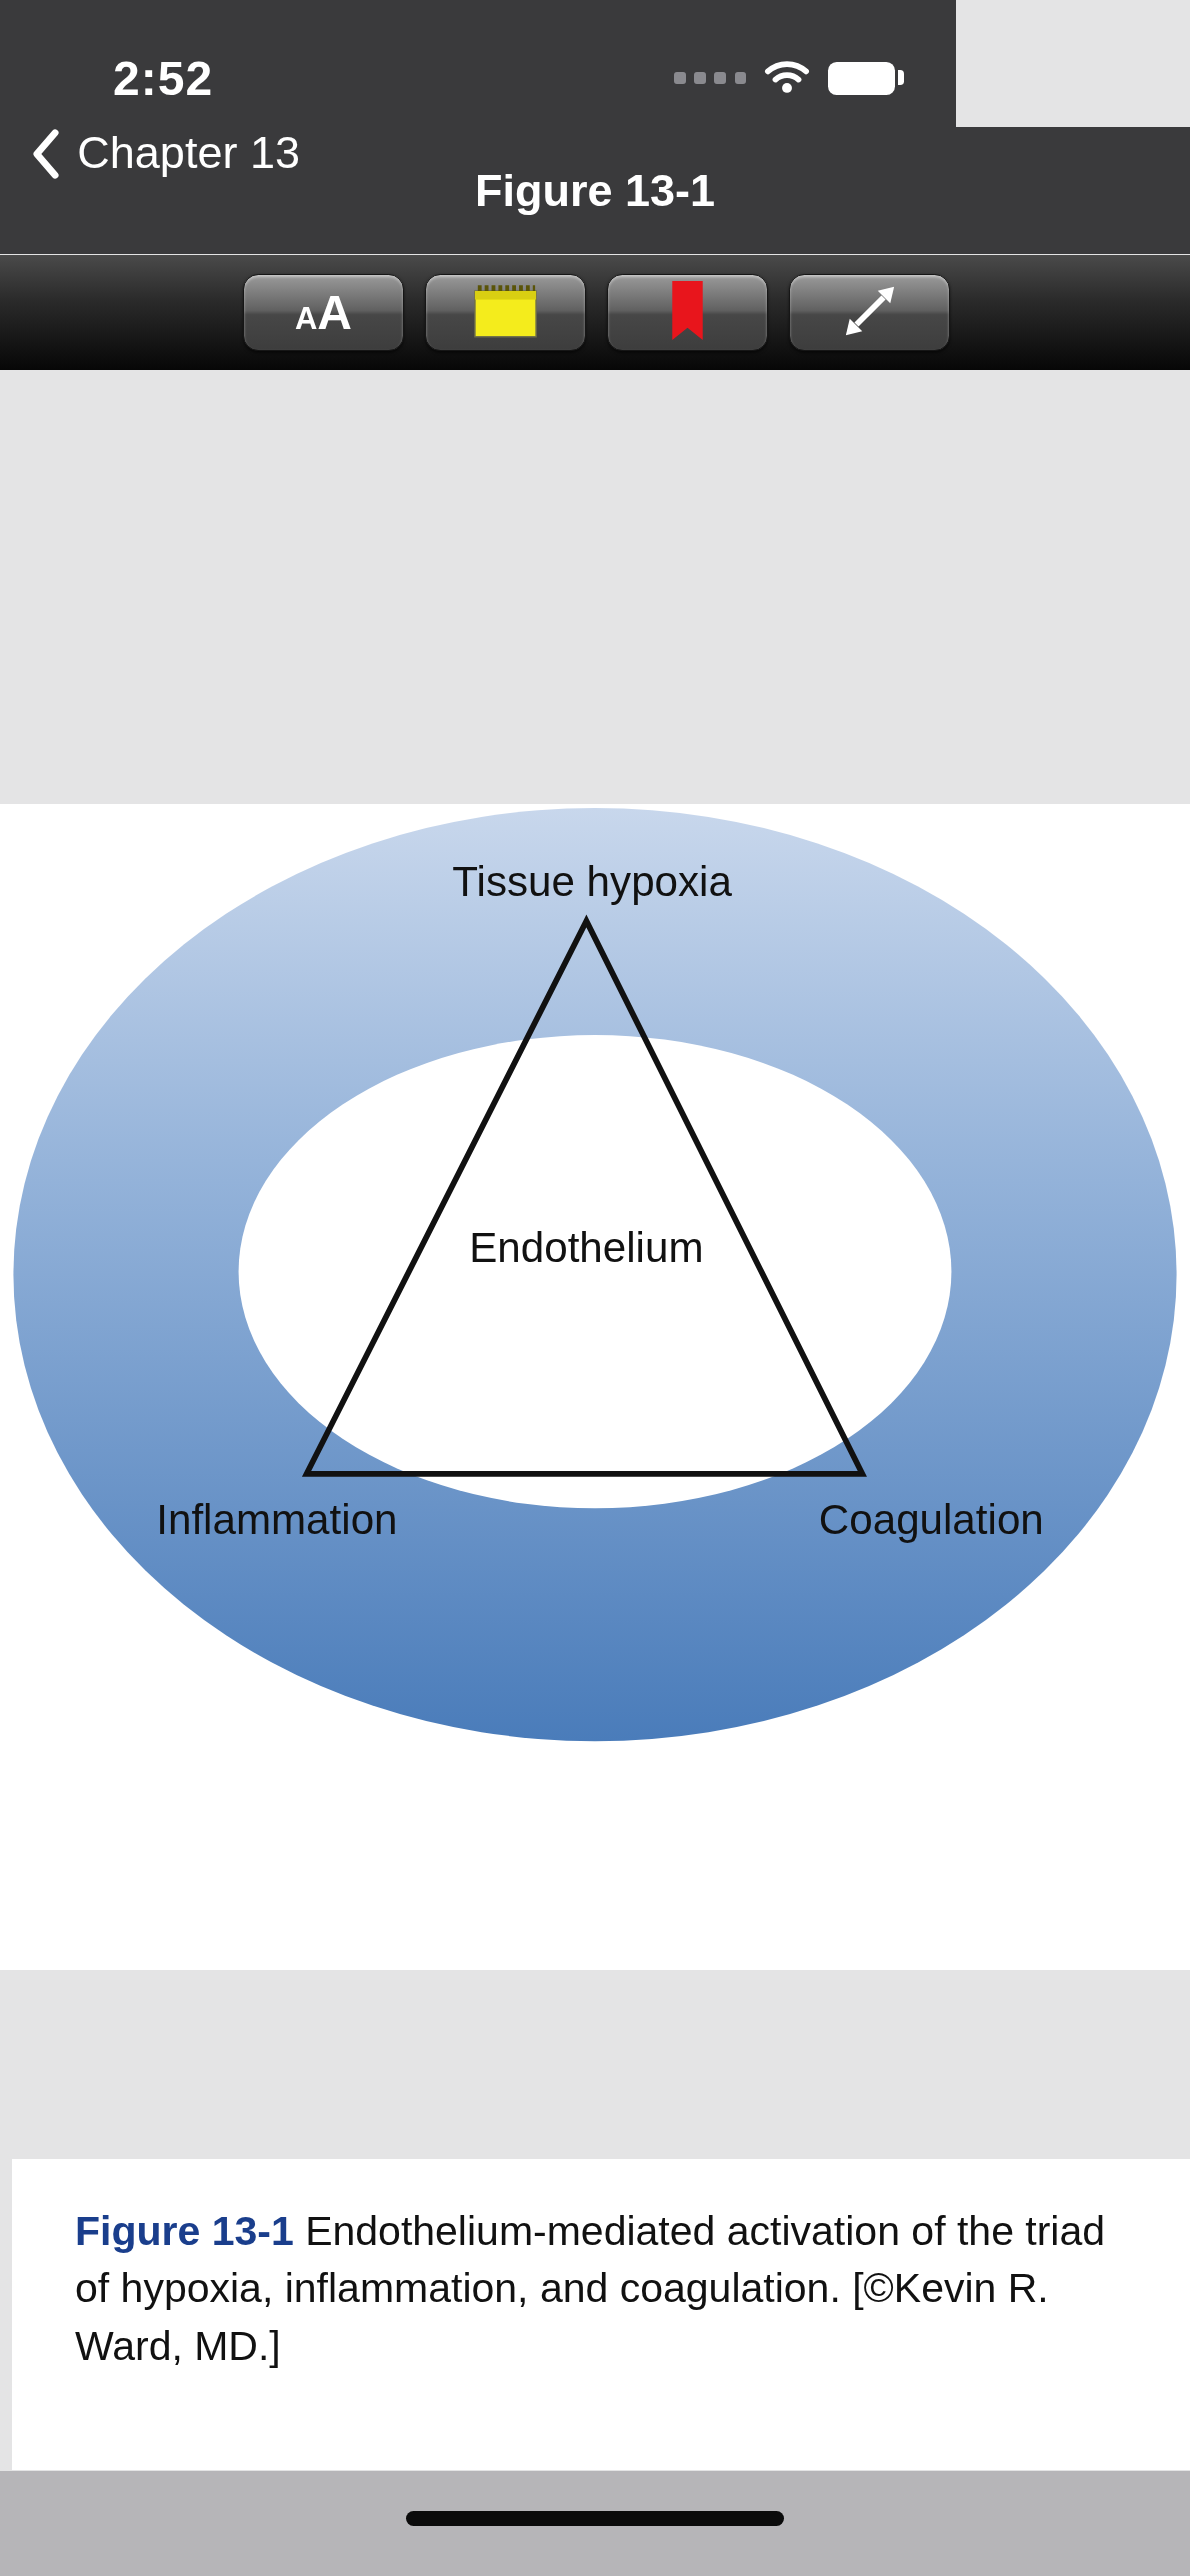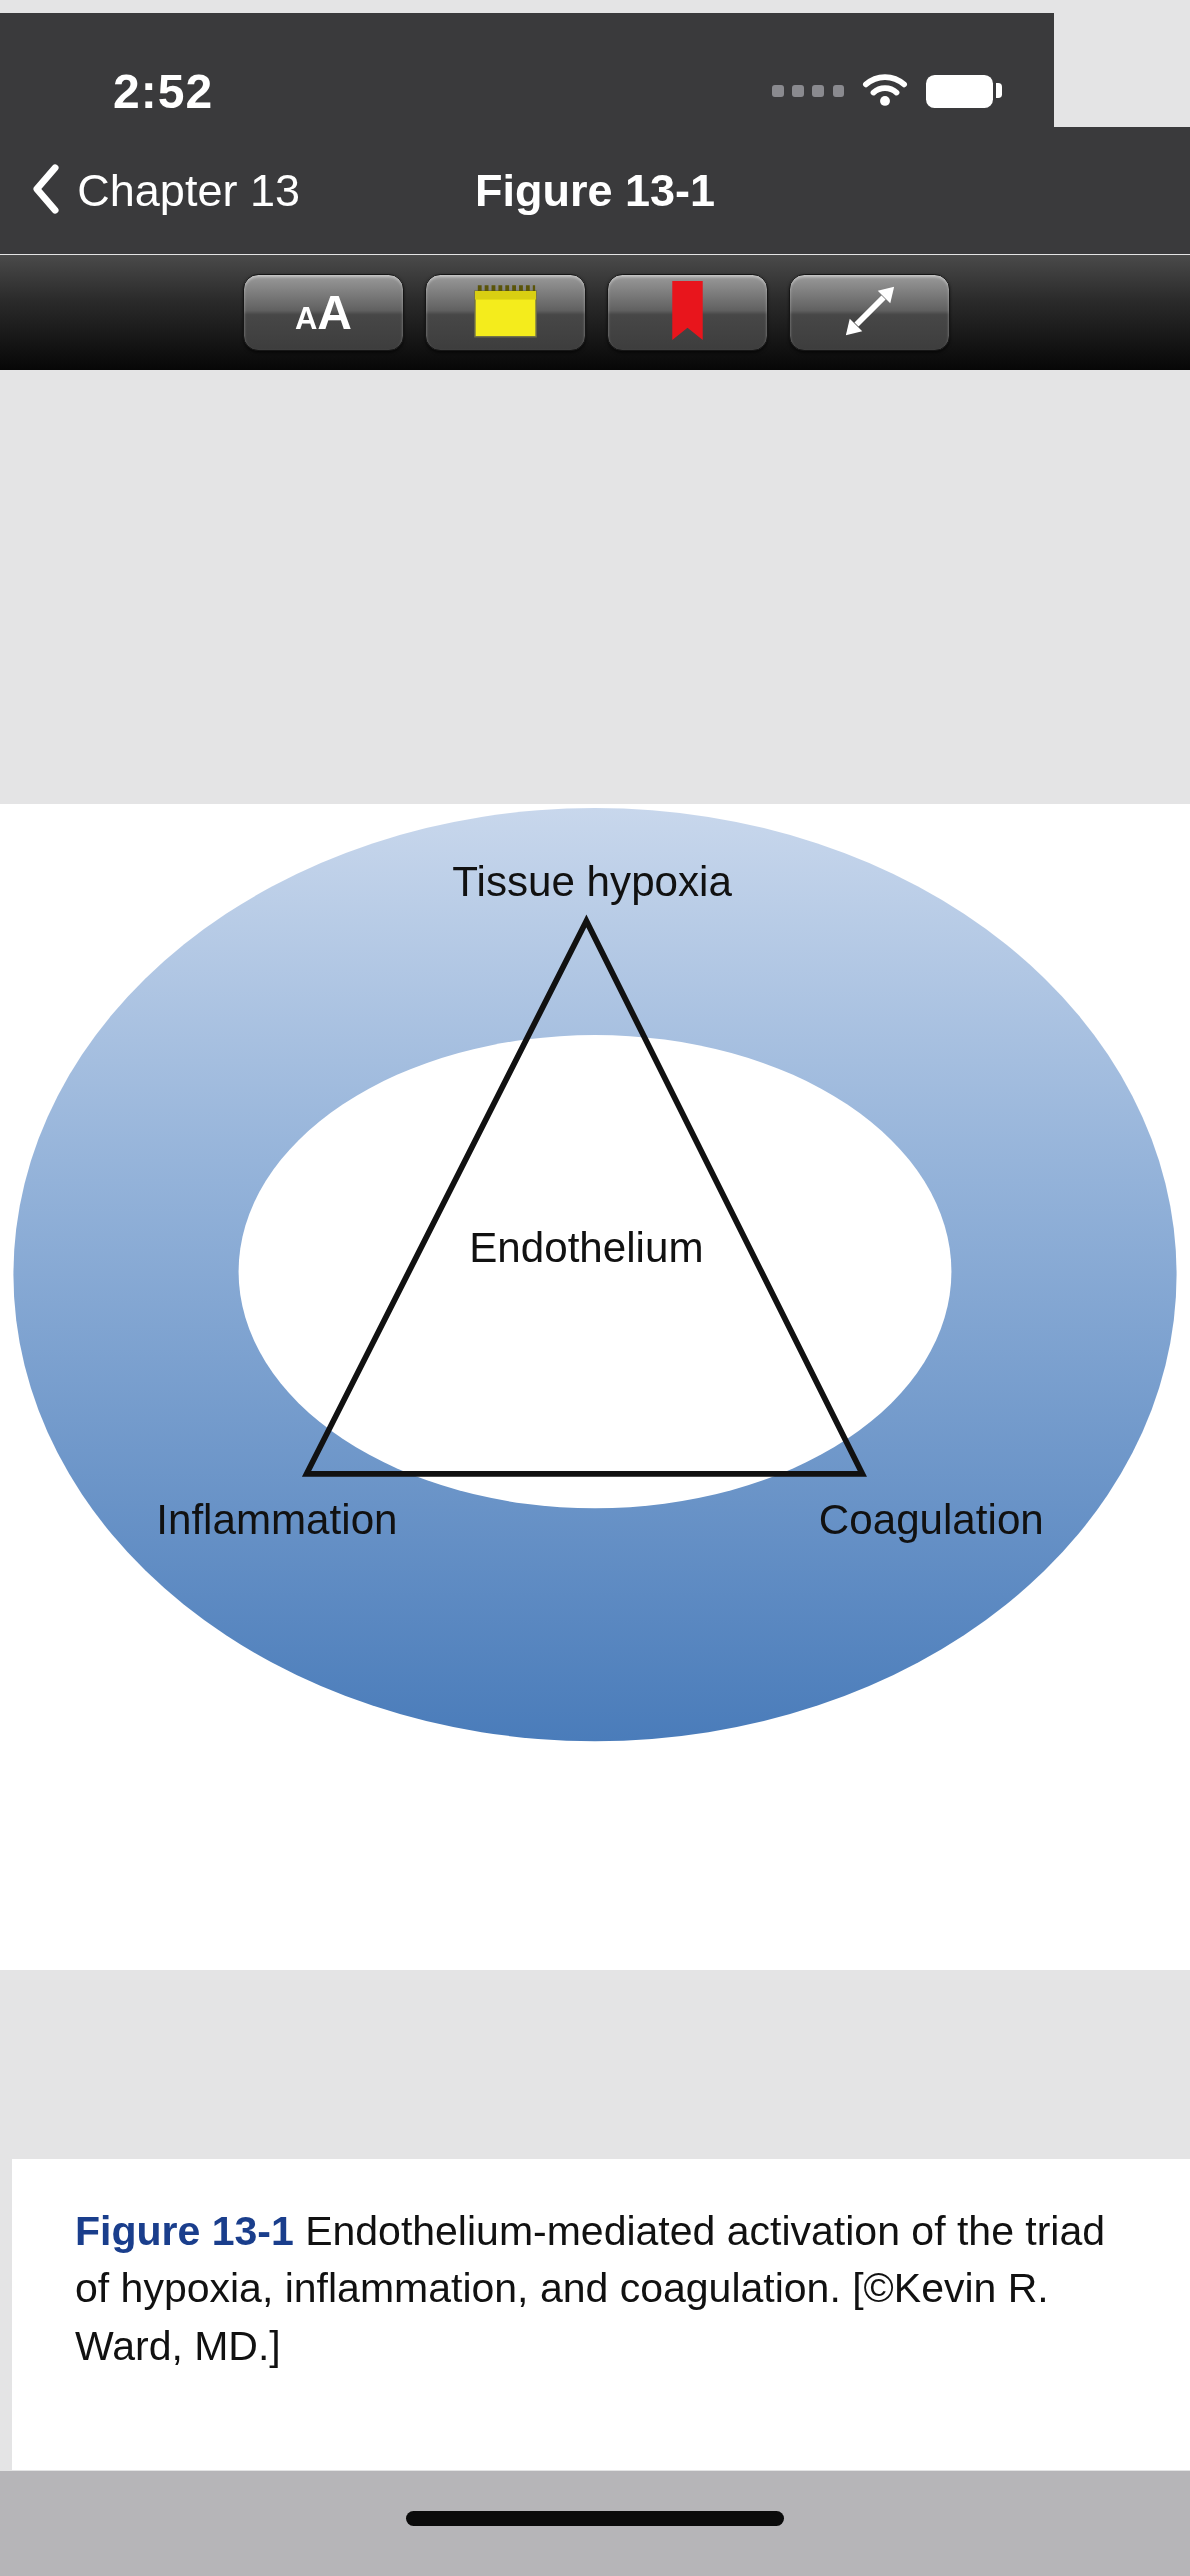--- a/index.html
+++ b/index.html
@@ -3,35 +3,35 @@
 <meta charset="utf-8">
 <style>
   html,body { margin:0; padding:0; background:#000; }
   #screen {
     position:relative; width:1190px; height:2576px; overflow:hidden;
     background:#e4e4e5; font-family:"Liberation Sans", sans-serif;
     -webkit-font-smoothing:antialiased;
   }
   
   .status-bar {
-    position:absolute; top:13px; left:0; width:1054px; height:127px;
+    position:absolute; top:0; left:0; width:956px; height:127px;
     background:#3a3a3c; box-sizing:border-box;
     display:flex; align-items:center; justify-content:space-between;
     padding:29px 61px 0 113px;
   }
   .status-time { color:#fff; font-size:48px; font-weight:bold; letter-spacing:1px; }
   .status-right { display:flex; align-items:center; gap:17px; }
   .cell-dots { display:flex; gap:8.6px; align-items:center; }
   .cell-dots .dot { width:11.5px; height:11.5px; border-radius:2.9px; background:#8a8a8f; }
   .battery { position:relative; width:67px; height:33px; background:#fff; border-radius:8.6px; }
   .battery:after { content:""; position:absolute; right:-8.6px; top:8.6px; width:5.8px; height:15.3px;
                    background:#fff; border-radius:0 3.8px 3.8px 0; }
   
   .nav-bar { position:absolute; top:127px; left:0; width:1190px; height:127px; background:#3a3a3c; }
-  .back-button { position:absolute; left:29px; top:0; height:100%; display:flex; align-items:center;
+  .back-button { position:absolute; left:29px; top:0; height:100%; display:flex; 
                  gap:15.3px; cursor:pointer; }
   .back-label { color:#fff; font-size:45px; }
   .nav-title { position:absolute; left:0; top:0; width:100%; height:100%; display:flex;
                align-items:center; justify-content:center; color:#fff; font-size:45px;
                font-weight:bold; pointer-events:none; }
   
   .toolbar {
     position:absolute; top:255px; left:0; width:1190px; height:115px; box-sizing:border-box;
     background:linear-gradient(180deg,#4a4a4a 0%, #2a2a2a 40%, #070707 100%);
     display:flex; align-items:center; gap:21px; padding-left:243px;

